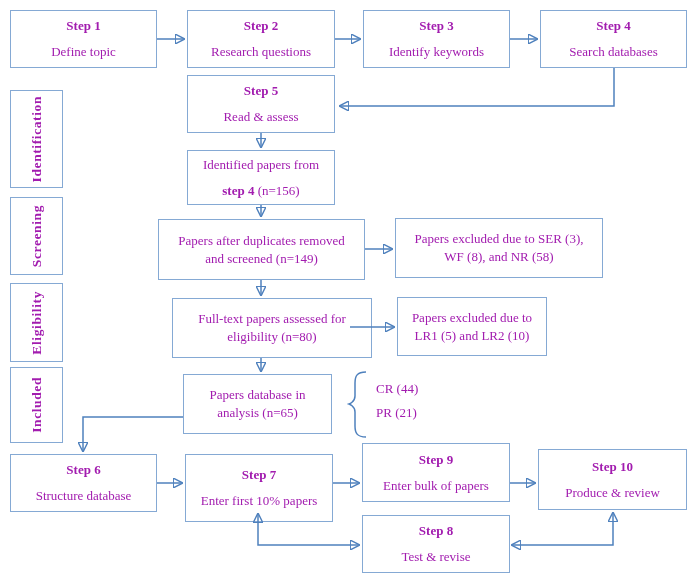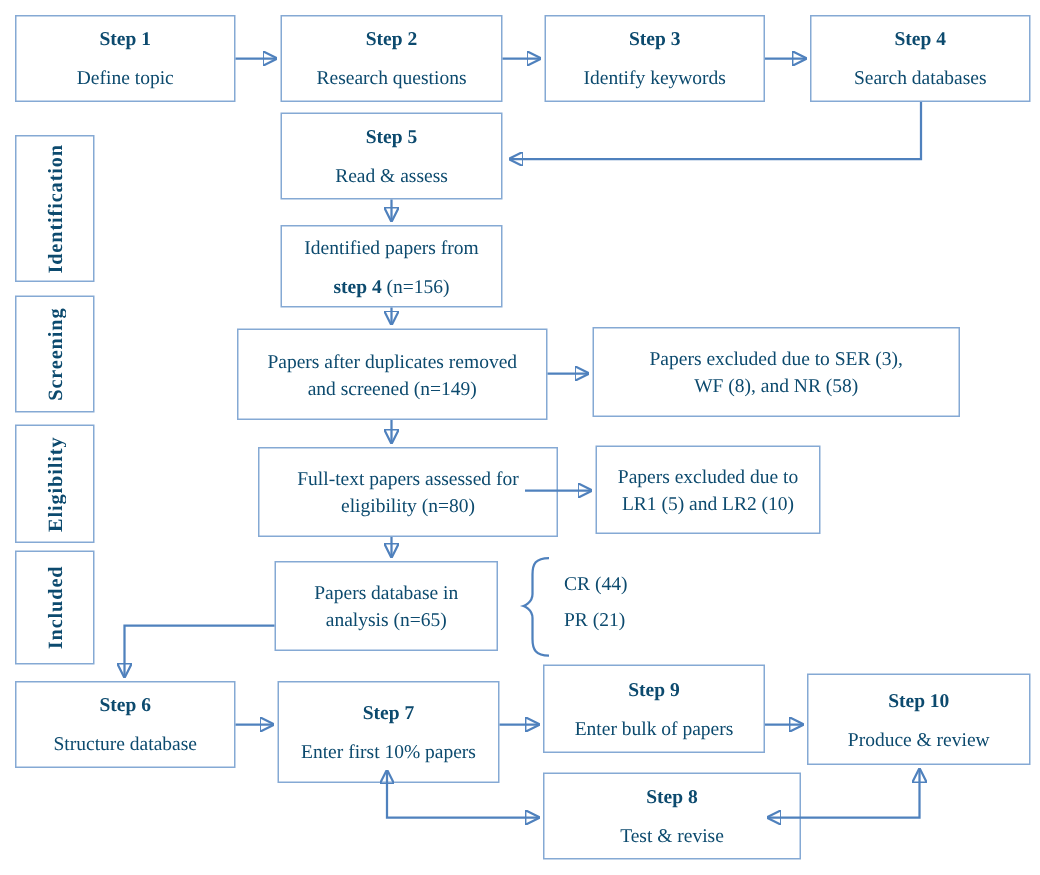--- a/index.html
+++ b/index.html
@@ -1,21 +1,21 @@
 <!DOCTYPE html>
 <html><head>
 <meta charset="utf-8">
 <style>
   html,body{margin:0;padding:0;background:#ffffff;}
   #stage{
     position:relative;
     width:693px;height:583px;
     background:#ffffff;
     font-family:"Liberation Serif","DejaVu Serif",serif;
-    color:#0c4a6e;
+    color:#a21caf;
     overflow:hidden;
   }
   .box{
     position:absolute;
     background:#ffffff;
     border:1.5px solid #85a9d4;
     box-sizing:border-box;
     display:flex;
     flex-direction:column;
     align-items:center;
@@ -106,21 +106,21 @@
   <div class="box gap12" style="left:187px;top:150px;width:148px;height:55px;">
     <div>Identified papers from</div>
     <div><span class="t">step 4</span><span> (n=156)</span></div>
   </div>
 
   <div class="box gap14" style="left:158px;top:219px;width:207px;height:61px;">
     <div>Papers after duplicates removed</div>
     <div>and screened (n=149)</div>
   </div>
 
-  <div class="box gap14" style="left:395px;top:218px;width:245px;height:60px;">
+  <div class="box gap14" style="left:395px;top:218px;width:208px;height:60px;">
     <div>Papers excluded due to SER (3),</div>
     <div>WF (8), and NR (58)</div>
   </div>
 
   <div class="box gap14" style="left:172px;top:298px;width:200px;height:60px;">
     <div>Full-text papers assessed for</div>
     <div>eligibility (n=80)</div>
   </div>
 
   <div class="box gap14" style="left:397px;top:297px;width:150px;height:59px;">
@@ -147,21 +147,21 @@
     <div>Enter first 10% papers</div>
   </div>
   <div class="box gap12" style="left:362px;top:443px;width:148px;height:59px;">
     <div class="t">Step 9</div>
     <div>Enter bulk of papers</div>
   </div>
   <div class="box gap12" style="left:538px;top:449px;width:149px;height:61px;">
     <div class="t">Step 10</div>
     <div>Produce &amp; review</div>
   </div>
-  <div class="box gap12" style="left:362px;top:515px;width:172px;height:58px;">
+  <div class="box gap12" style="left:362px;top:515px;width:148px;height:58px;">
     <div class="t">Step 8</div>
     <div>Test &amp; revise</div>
   </div>
 
   <svg class="overlay" width="693" height="583" viewBox="0 0 693 583">
     <defs>
       <marker id="arr" viewBox="0 0 10 10" refX="9" refY="5" markerWidth="6.5" markerHeight="6.5" orient="auto-start-reverse">
         <path d="M0,0 L10,5 L0,10 z" fill="#4f81bd" stroke="none"></path>
       </marker>
     </defs>

